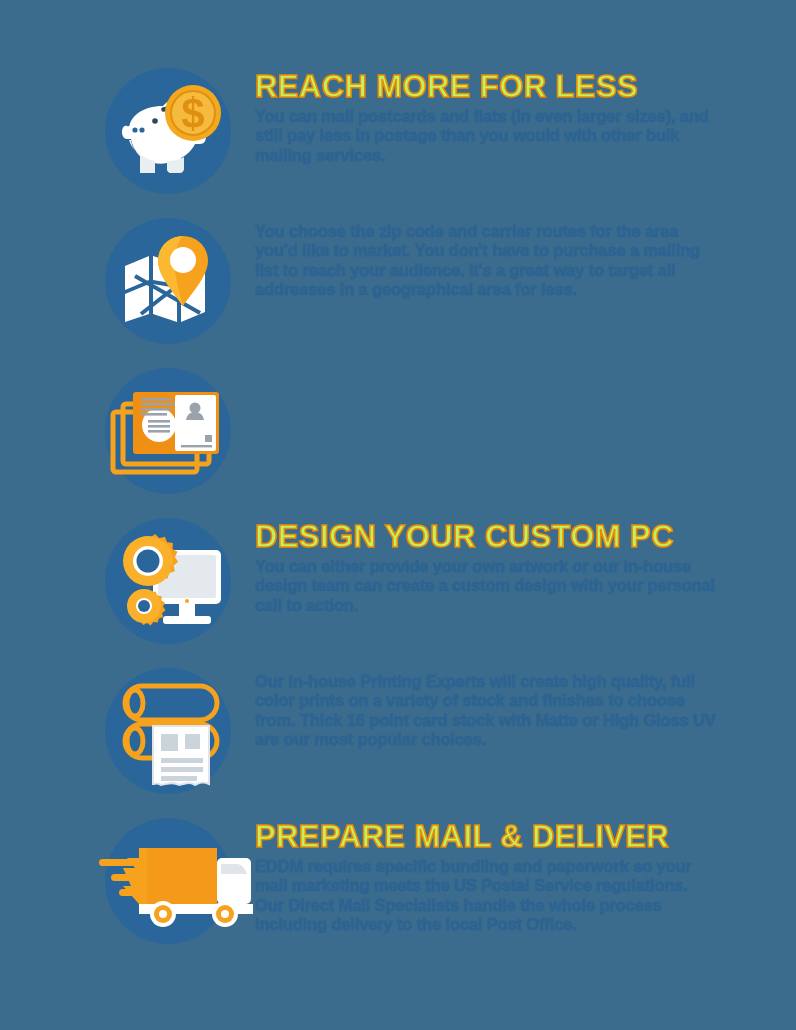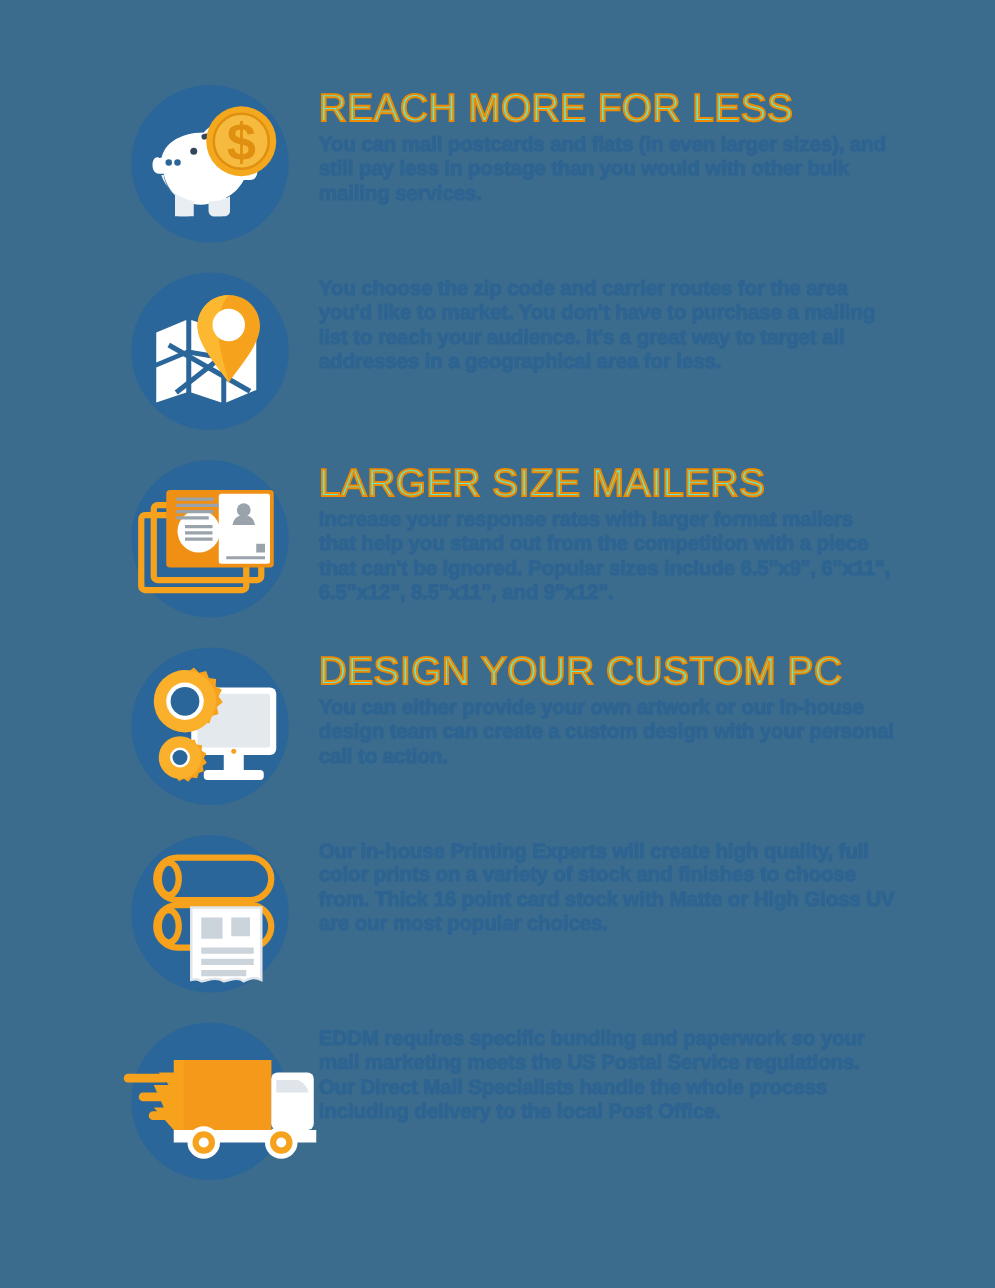--- a/index.html
+++ b/index.html
@@ -53,24 +53,24 @@
     top: 0;
     width: 126px;
     height: 126px;
     overflow: visible;
   }
   .text-cell {
     flex: 1;
     padding-top: 10px;
   }
   .feature-title {
-    color: #5eead4;
+    color: #bef264;
     font-size: 31px;
     line-height: 0.96;
-    font-weight: normal;
+    font-weight: bold;
     letter-spacing: 0.4px;
     margin: 0 0 5px 0;
     font-family: "Liberation Sans", sans-serif;
     text-transform: uppercase;
     -webkit-text-stroke: 1.6px #ef8b00;
   }
   .feature-desc {
     color: #2e6491;
     font-size: 16.5px;
     line-height: 1.18;
@@ -158,24 +158,20 @@
               <rect x="36" y="30" width="30" height="2.6" fill="#9aa3ab"></rect>
               <rect x="36" y="35" width="34" height="2.6" fill="#9aa3ab"></rect>
               <rect x="36" y="40" width="30" height="2.6" fill="#9aa3ab"></rect>
               <rect x="36" y="45" width="26" height="2.6" fill="#9aa3ab"></rect>
               <rect x="100" y="67" width="7" height="7" fill="#9aa3ab"></rect>
               <rect x="76" y="77" width="31" height="2.4" fill="#9aa3ab"></rect>
             </g>
           </svg>
         </div>
       </div>
-      <div class="text-cell">
-        <h2 class="feature-title">LARGER SIZE MAILERS</h2>
-        <p class="feature-desc">Increase your response rates with larger format mailers that help you stand out from the competition with a piece that can't be ignored. Popular sizes include 6.5"x9", 6"x11", 6.5"x12", 8.5"x11", and 9"x12".</p>
-      </div>
     </div>
 
     <div class="feature-row">
       <div class="icon-cell">
         <div class="icon-disc">
           <svg viewBox="0 0 126 126">
             <g>
               <rect x="48" y="32" width="68" height="54" rx="5" fill="#ffffff"></rect>
               <rect x="53" y="37" width="58" height="43" rx="2" fill="#e4e9ed"></rect>
               <rect x="74" y="86" width="16" height="14" fill="#ffffff"></rect>
@@ -241,18 +237,19 @@
               <circle cx="120" cy="96" r="9" fill="#f6a21c"></circle>
               <circle cx="120" cy="96" r="4" fill="#ffffff"></circle>
               <rect x="-6" y="41" width="36" height="7" rx="3.5" fill="#f6a21c"></rect>
               <rect x="6" y="56" width="28" height="7" rx="3.5" fill="#f6a21c"></rect>
               <rect x="14" y="71" width="24" height="7" rx="3.5" fill="#f6a21c"></rect>
             </g>
           </svg>
         </div>
       </div>
       <div class="text-cell">
+        <h2 class="feature-title">PREPARE MAIL &amp; DELIVER</h2>
         <p class="feature-desc">EDDM requires specific bundling and paperwork so your mail marketing meets the US Postal Service regulations. Our Direct Mail Specialists handle the whole process including delivery to the local Post Office.</p>
       </div>
     </div>
 
   </div>
 </div>
 
 </body></html>

